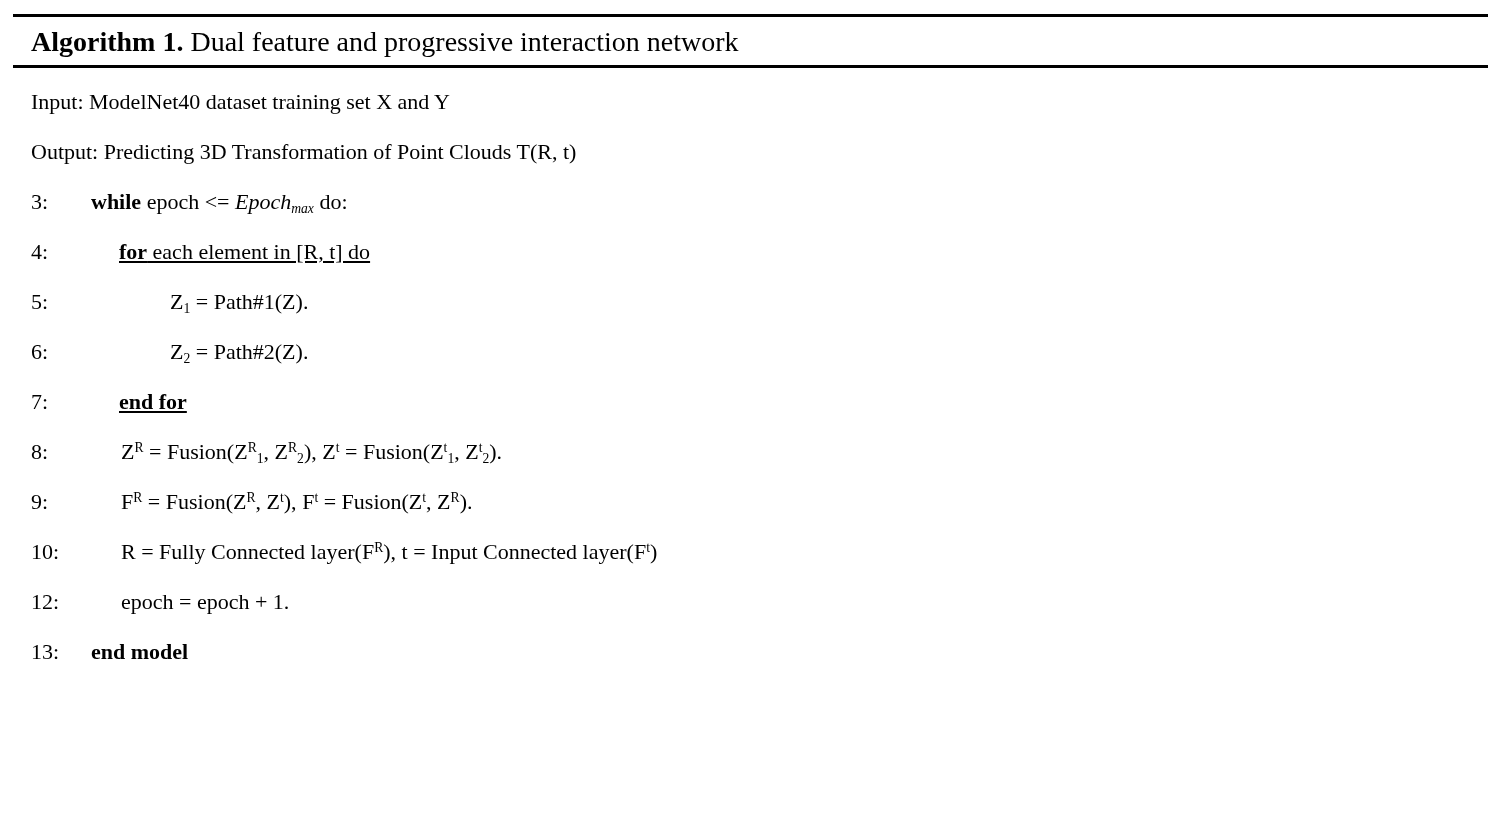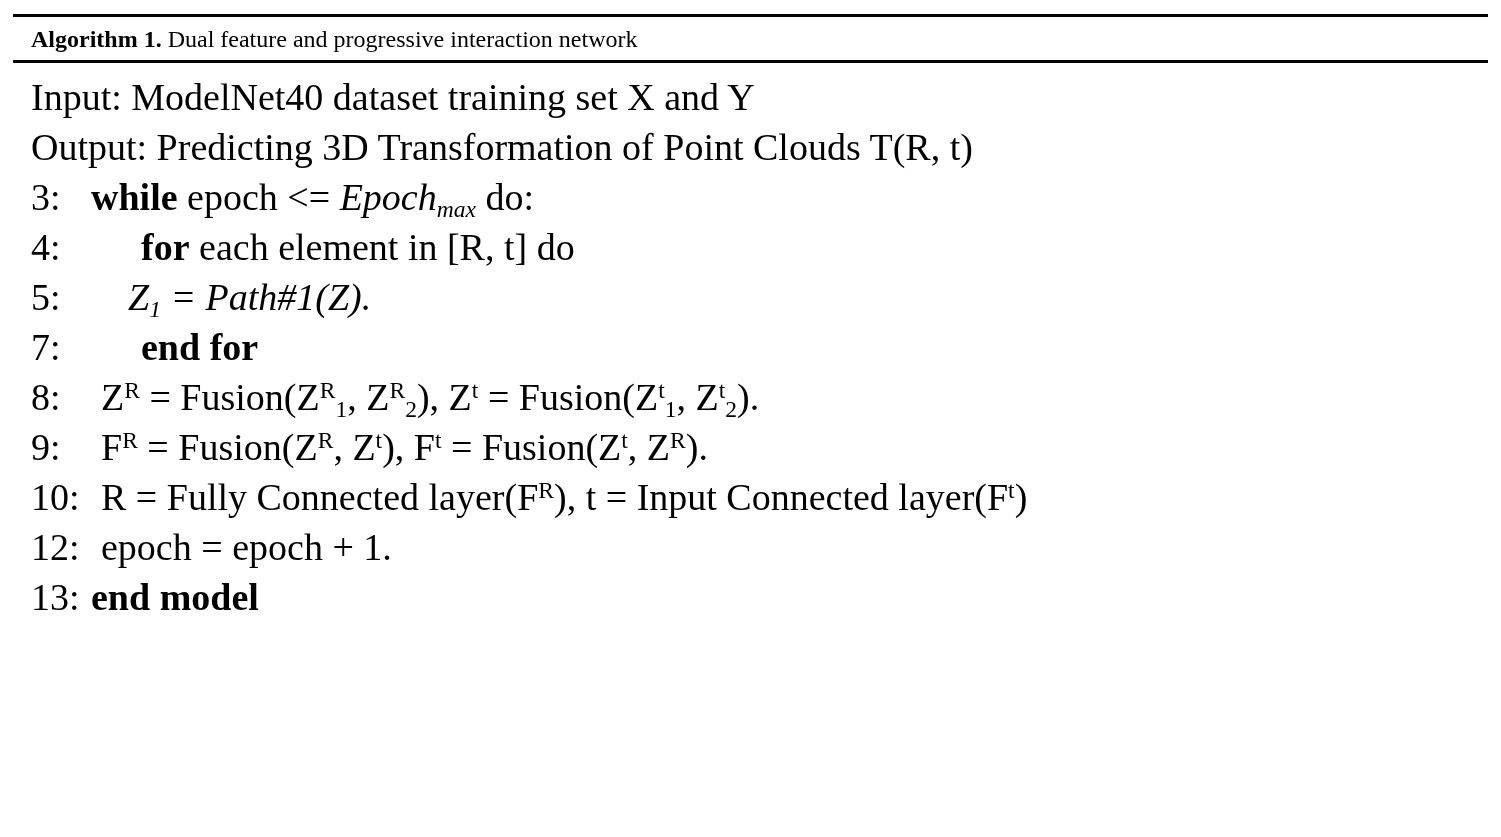--- a/index.html
+++ b/index.html
@@ -30,58 +30,58 @@
     height: 3px;
     line-height: 0;
     font-size: 0;
   }
   .rule-top    { height: 3px; }
   .rule-mid    { height: 3px; }
 
   
   .title-row {
     padding: 8px 0 6px 18px;
-    font-size: 24px;
+    font-size: 28px;
     line-height: 1.22;
     white-space: nowrap;
   }
   .title-row .algo-label {
     font-weight: bold;
   }
   .title-row .algo-name {
     font-weight: normal;
   }
 
   
   .body-block {
     padding: 9px 0 8px 0;
   }
   .algo-line {
     display: block;
     position: relative;
-    font-size: 38px;
+    font-size: 22px;
     line-height: 50px;
     height: 50px;
     white-space: nowrap;
     padding-left: 18px;
   }
   
   .step-num {
     display: inline-block;
     width: 60px;
     text-align: left;
   }
   .content {
     display: inline-block;
   }
   
   .indent-0 .content { margin-left: 0px; }
-  .indent-1 .content { margin-left: 10px; }
-  .indent-2 .content { margin-left: 50px; }
-  .indent-3 .content { margin-left: 37px; font-style: italic; }
+  .indent-1 .content { margin-left: 30px; }
+  .indent-2 .content { margin-left: 28px; text-decoration: underline; }
+  .indent-3 .content { margin-left: 79px; }
 
   .kw { font-weight: bold; }
   .mi { font-style: italic; }
 
   
   sub, sup {
     font-size: 0.62em;
     line-height: 0;
     position: relative;
   }
@@ -109,20 +109,21 @@
     </div>
 
     <div class="algo-line indent-0">
       <span class="content">Output: Predicting 3D Transformation of Point Clouds T(R, t)</span>
     </div>
 
     <div id="steps-container">
         <div class="algo-line indent-0"><span class="step-num">3:</span><span class="content"><span class="kw">while</span><span> epoch &lt;= </span><span class="mi">Epoch</span><sub class="mi">max</sub><span> do:</span></span></div>
         <div class="algo-line indent-2"><span class="step-num">4:</span><span class="content"><span class="kw">for</span><span> each element in [R, t] do</span></span></div>
         <div class="algo-line indent-3"><span class="step-num">5:</span><span class="content"><span>Z</span><sub>1</sub><span> = Path#1(Z).</span></span></div>
+        <div class="algo-line indent-3"><span class="step-num">6:</span><span class="content"><span>Z</span><sub>2</sub><span> = Path#2(Z).</span></span></div>
         <div class="algo-line indent-2"><span class="step-num">7:</span><span class="content"><span class="kw">end for</span></span></div>
         <div class="algo-line indent-1"><span class="step-num">8:</span><span class="content"><span>Z</span><sup>R</sup><span> = Fusion(</span><span>Z</span><sup>R</sup><sub>1</sub><span>, </span><span>Z</span><sup>R</sup><sub>2</sub><span>), </span><span>Z</span><sup>t</sup><span> = Fusion(</span><span>Z</span><sup>t</sup><sub>1</sub><span>, </span><span>Z</span><sup>t</sup><sub>2</sub><span>).</span></span></div>
         <div class="algo-line indent-1"><span class="step-num">9:</span><span class="content"><span>F</span><sup>R</sup><span> = Fusion(</span><span>Z</span><sup>R</sup><span>, </span><span>Z</span><sup>t</sup><span>), </span><span>F</span><sup>t</sup><span> = Fusion(</span><span>Z</span><sup>t</sup><span>, </span><span>Z</span><sup>R</sup><span>).</span></span></div>
         <div class="algo-line indent-1"><span class="step-num">10:</span><span class="content"><span>R = Fully Connected layer(F</span><sup>R</sup><span>), t = Input Connected layer(F</span><sup>t</sup><span>)</span></span></div>
         <div class="algo-line indent-1"><span class="step-num">12:</span><span class="content"><span>epoch = epoch + 1.</span></span></div>
         <div class="algo-line indent-0"><span class="step-num">13:</span><span class="content"><span class="kw">end model</span></span></div>
       </div>
 
   </div>
 

